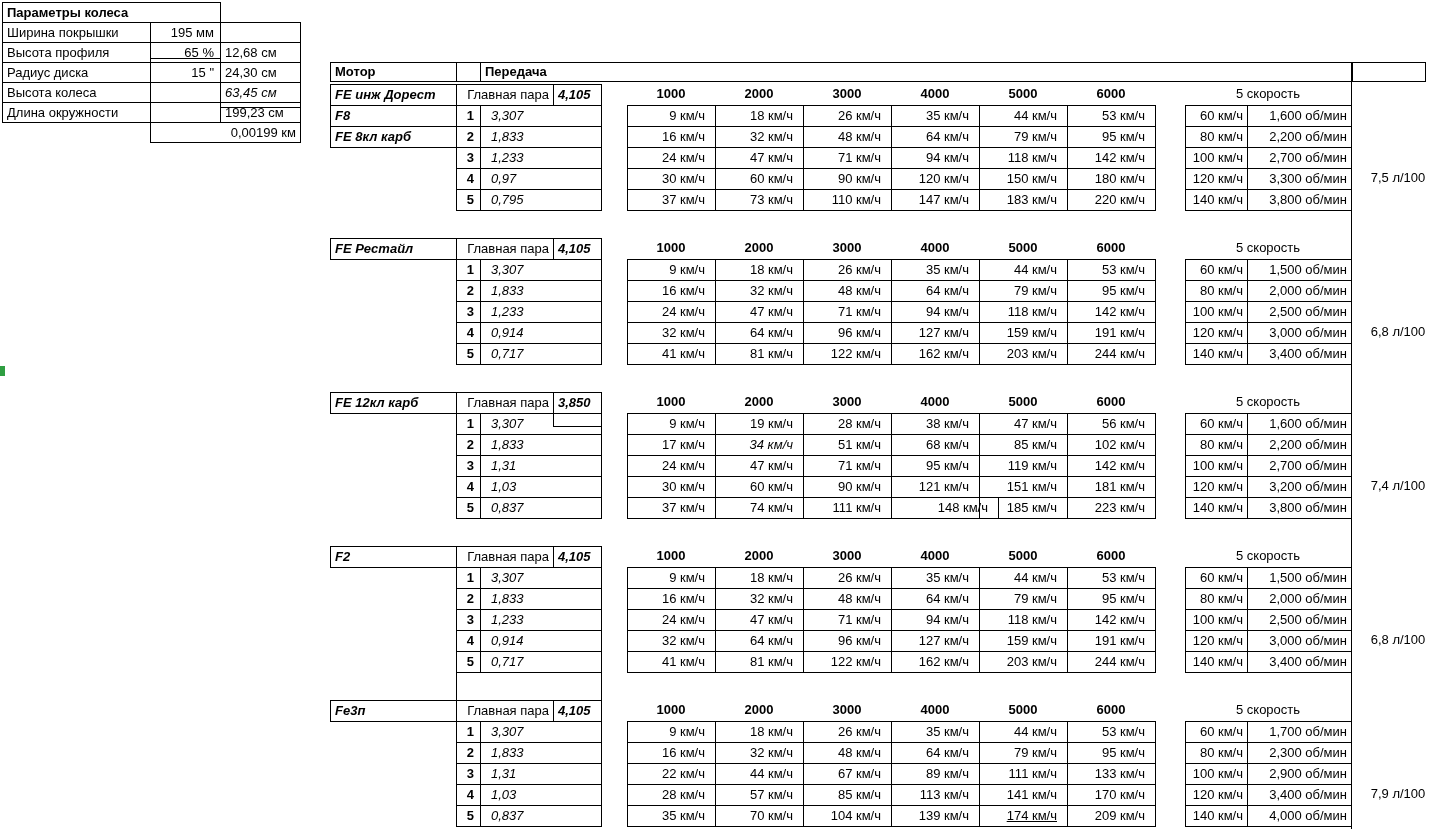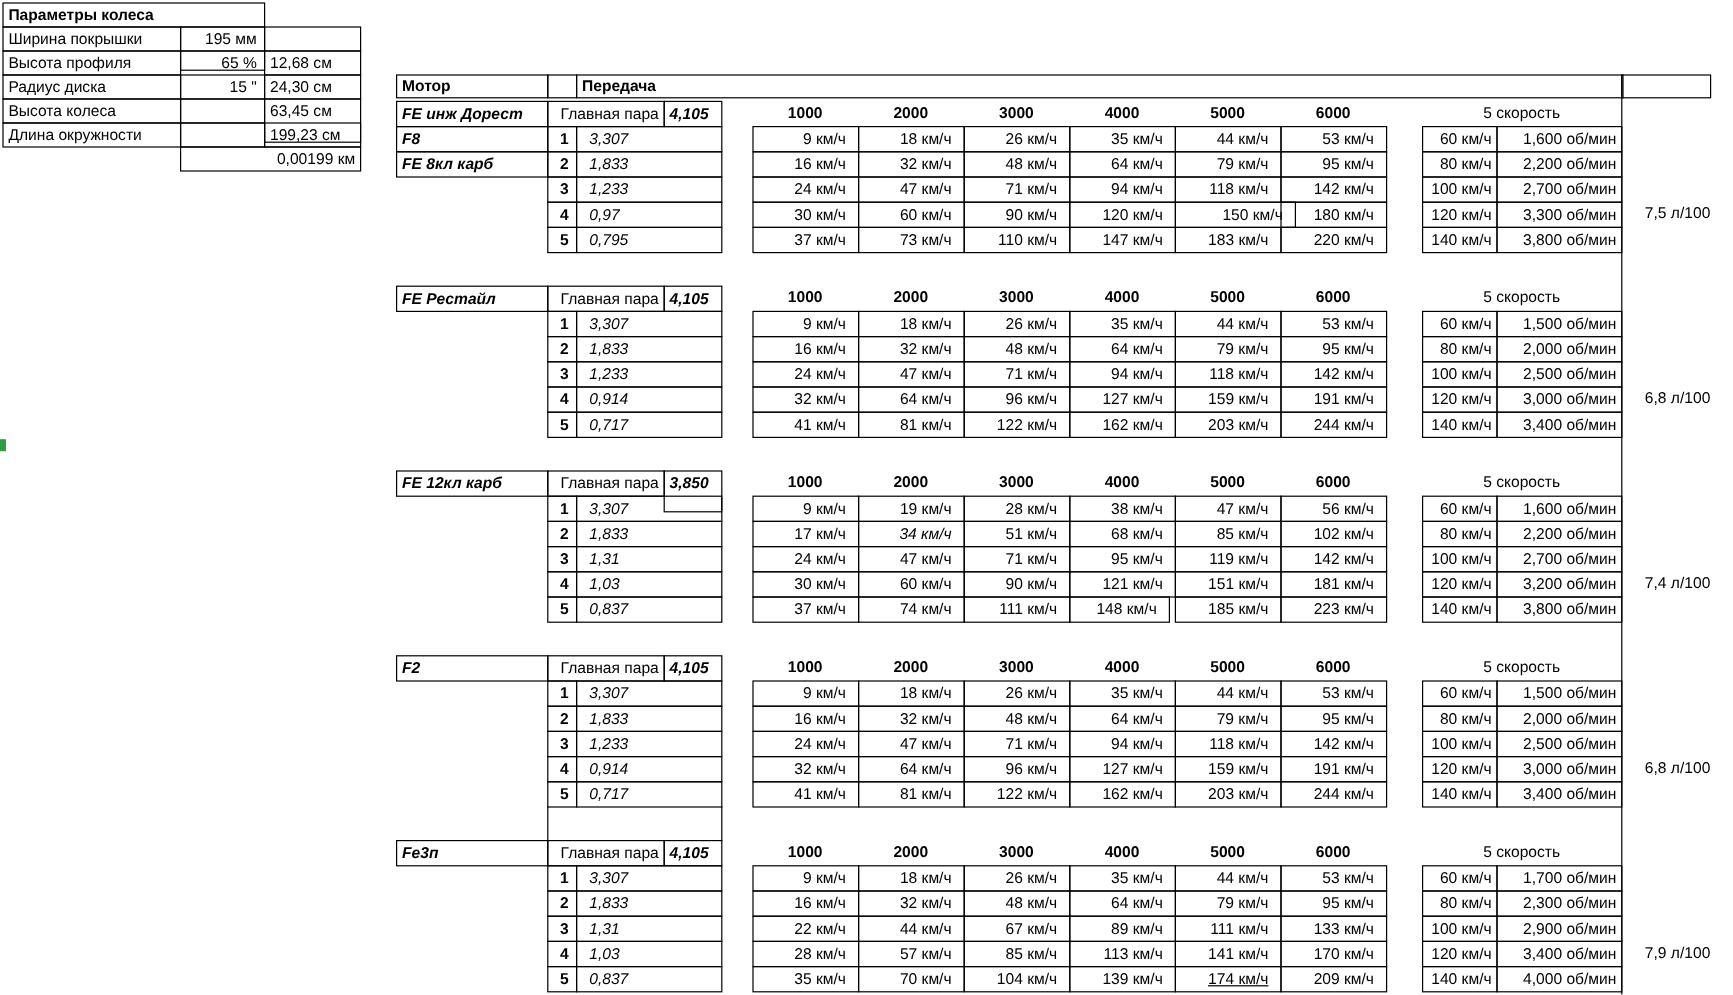--- a/index.html
+++ b/index.html
@@ -27,21 +27,21 @@
     <div class="cell bordered t-r pr6" style="left: 150px; top: 22px; width: 71px; height: 21px; line-height: 19px;">195 мм</div>
     <div class="cell bordered" style="left: 220px; top: 22px; width: 81px; height: 21px; line-height: 19px;"></div>
     <div class="cell bordered" style="left: 2px; top: 42px; width: 149px; height: 21px; line-height: 19px;">Высота профиля</div>
     <div class="cell bordered t-r pr6" style="left: 150px; top: 42px; width: 71px; height: 17px; line-height: 19px;">65 %</div>
     <div class="cell bordered" style="left: 220px; top: 42px; width: 81px; height: 21px; line-height: 19px;">12,68 см</div>
     <div class="cell bordered" style="left: 2px; top: 62px; width: 149px; height: 21px; line-height: 19px;">Радиус диска</div>
     <div class="cell bordered t-r pr6" style="left: 150px; top: 62px; width: 71px; height: 21px; line-height: 19px;">15 "</div>
     <div class="cell bordered" style="left: 220px; top: 62px; width: 81px; height: 21px; line-height: 19px;">24,30 см</div>
     <div class="cell bordered" style="left: 2px; top: 82px; width: 149px; height: 21px; line-height: 19px;">Высота колеса</div>
     <div class="cell bordered t-r pr6" style="left: 150px; top: 82px; width: 71px; height: 21px; line-height: 19px;"></div>
-    <div class="cell bordered" style="left: 220px; top: 82px; width: 81px; height: 37px; line-height: 19px;">63,45 см</div>
+    <div class="cell bordered" style="left: 220px; top: 82px; width: 81px; height: 26px; line-height: 19px; font-style: italic;">63,45 см</div>
     <div class="cell bordered" style="left: 2px; top: 102px; width: 149px; height: 21px; line-height: 19px;">Длина окружности</div>
     <div class="cell bordered t-r pr6" style="left: 150px; top: 102px; width: 71px; height: 21px; line-height: 19px;"></div>
     <div class="cell bordered" style="left: 220px; top: 102px; width: 81px; height: 21px; line-height: 19px;">199,23 см</div>
     <div class="cell bordered t-r" style="left: 150px; top: 122px; width: 151px; height: 21px; line-height: 19px;">0,00199 км</div>
     <div class="cell bordered bold" style="left: 330px; top: 62px; width: 127px; height: 20px; line-height: 18px;">Мотор</div>
     <div class="cell bordered" style="left: 456px; top: 62px; width: 25px; height: 20px; line-height: 18px;"></div>
     <div class="cell bordered bold" style="left: 480px; top: 62px; width: 873px; height: 20px; line-height: 18px;">Передача</div>
     <div class="cell bordered" style="left: 1351px; top: 62px; width: 75px; height: 20px; line-height: 18px;"></div>
     <div class="cell bordered bold ital" style="left: 330px; top: 84px; width: 127px; height: 22px; line-height: 20px;">FE инж Дорест</div>
     <div class="cell bordered bold ital" style="left: 330px; top: 105px; width: 127px; height: 22px; line-height: 20px;">F8</div>
@@ -84,21 +84,21 @@
     <div class="cell bordered t-r pr10" style="left: 979px; top: 147px; width: 89px; height: 22px; line-height: 20px;">118 км/ч</div>
     <div class="cell bordered t-r pr10" style="left: 1067px; top: 147px; width: 89px; height: 22px; line-height: 20px;">142 км/ч</div>
     <div class="cell bordered t-r" style="left: 1185px; top: 147px; width: 63px; height: 22px; line-height: 20px;">100 км/ч</div>
     <div class="cell bordered t-r" style="left: 1247px; top: 147px; width: 105px; height: 22px; line-height: 20px;">2,700 об/мин</div>
     <div class="cell bordered bold t-r pr6" style="left: 456px; top: 168px; width: 25px; height: 22px; line-height: 20px;">4</div>
     <div class="cell bordered ital pl10" style="left: 480px; top: 168px; width: 122px; height: 22px; line-height: 20px;">0,97</div>
     <div class="cell bordered t-r pr10" style="left: 627px; top: 168px; width: 89px; height: 22px; line-height: 20px;">30 км/ч</div>
     <div class="cell bordered t-r pr10" style="left: 715px; top: 168px; width: 89px; height: 22px; line-height: 20px;">60 км/ч</div>
     <div class="cell bordered t-r pr10" style="left: 803px; top: 168px; width: 89px; height: 22px; line-height: 20px;">90 км/ч</div>
     <div class="cell bordered t-r pr10" style="left: 891px; top: 168px; width: 89px; height: 22px; line-height: 20px;">120 км/ч</div>
-    <div class="cell bordered t-r pr10" style="left: 979px; top: 168px; width: 101px; height: 22px; line-height: 20px;">150 км/ч</div>
+    <div class="cell bordered t-r pr10" style="left: 979px; top: 168px; width: 89px; height: 22px; line-height: 20px;">150 км/ч</div>
     <div class="cell bordered t-r pr10" style="left: 1067px; top: 168px; width: 89px; height: 22px; line-height: 20px;">180 км/ч</div>
     <div class="cell bordered t-r" style="left: 1185px; top: 168px; width: 63px; height: 22px; line-height: 20px;">120 км/ч</div>
     <div class="cell bordered t-r" style="left: 1247px; top: 168px; width: 105px; height: 22px; line-height: 20px;">3,300 об/мин</div>
     <div class="cell t-c" style="left: 1356px; top: 168px; width: 84px; height: 21px; line-height: 20px;">7,5 л/100</div>
     <div class="cell bordered bold t-r pr6" style="left: 456px; top: 189px; width: 25px; height: 22px; line-height: 20px;">5</div>
     <div class="cell bordered ital pl10" style="left: 480px; top: 189px; width: 122px; height: 22px; line-height: 20px;">0,795</div>
     <div class="cell bordered t-r pr10" style="left: 627px; top: 189px; width: 89px; height: 22px; line-height: 20px;">37 км/ч</div>
     <div class="cell bordered t-r pr10" style="left: 715px; top: 189px; width: 89px; height: 22px; line-height: 20px;">73 км/ч</div>
     <div class="cell bordered t-r pr10" style="left: 803px; top: 189px; width: 89px; height: 22px; line-height: 20px;">110 км/ч</div>
     <div class="cell bordered t-r pr10" style="left: 891px; top: 189px; width: 89px; height: 22px; line-height: 20px;">147 км/ч</div>
@@ -216,21 +216,21 @@
     <div class="cell bordered t-r pr10" style="left: 979px; top: 476px; width: 89px; height: 22px; line-height: 20px;">151 км/ч</div>
     <div class="cell bordered t-r pr10" style="left: 1067px; top: 476px; width: 89px; height: 22px; line-height: 20px;">181 км/ч</div>
     <div class="cell bordered t-r" style="left: 1185px; top: 476px; width: 63px; height: 22px; line-height: 20px;">120 км/ч</div>
     <div class="cell bordered t-r" style="left: 1247px; top: 476px; width: 105px; height: 22px; line-height: 20px;">3,200 об/мин</div>
     <div class="cell t-c" style="left: 1356px; top: 476px; width: 84px; height: 21px; line-height: 20px;">7,4 л/100</div>
     <div class="cell bordered bold t-r pr6" style="left: 456px; top: 497px; width: 25px; height: 22px; line-height: 20px;">5</div>
     <div class="cell bordered ital pl10" style="left: 480px; top: 497px; width: 122px; height: 22px; line-height: 20px;">0,837</div>
     <div class="cell bordered t-r pr10" style="left: 627px; top: 497px; width: 89px; height: 22px; line-height: 20px;">37 км/ч</div>
     <div class="cell bordered t-r pr10" style="left: 715px; top: 497px; width: 89px; height: 22px; line-height: 20px;">74 км/ч</div>
     <div class="cell bordered t-r pr10" style="left: 803px; top: 497px; width: 89px; height: 22px; line-height: 20px;">111 км/ч</div>
-    <div class="cell bordered t-r pr10" style="left: 891px; top: 497px; width: 84px; height: 22px; line-height: 20px;">148 км/ч</div>
+    <div class="cell bordered t-r pr10" style="left: 891px; top: 497px; width: 108px; height: 22px; line-height: 20px;">148 км/ч</div>
     <div class="cell bordered t-r pr10" style="left: 979px; top: 497px; width: 89px; height: 22px; line-height: 20px;">185 км/ч</div>
     <div class="cell bordered t-r pr10" style="left: 1067px; top: 497px; width: 89px; height: 22px; line-height: 20px;">223 км/ч</div>
     <div class="cell bordered t-r" style="left: 1185px; top: 497px; width: 63px; height: 22px; line-height: 20px;">140 км/ч</div>
     <div class="cell bordered t-r" style="left: 1247px; top: 497px; width: 105px; height: 22px; line-height: 20px;">3,800 об/мин</div>
     <div class="cell bordered bold ital" style="left: 330px; top: 546px; width: 127px; height: 22px; line-height: 20px;">F2</div>
     <div class="cell bordered t-r" style="left: 456px; top: 546px; width: 98px; height: 22px; line-height: 20px;">Главная пара</div>
     <div class="cell bordered bold ital" style="left: 553px; top: 546px; width: 49px; height: 22px; line-height: 20px;">4,105</div>
     <div class="cell bold t-c" style="left: 627px; top: 546px; width: 88px; height: 21px; line-height: 20px;">1000</div>
     <div class="cell bold t-c" style="left: 715px; top: 546px; width: 88px; height: 21px; line-height: 20px;">2000</div>
     <div class="cell bold t-c" style="left: 803px; top: 546px; width: 88px; height: 21px; line-height: 20px;">3000</div>

